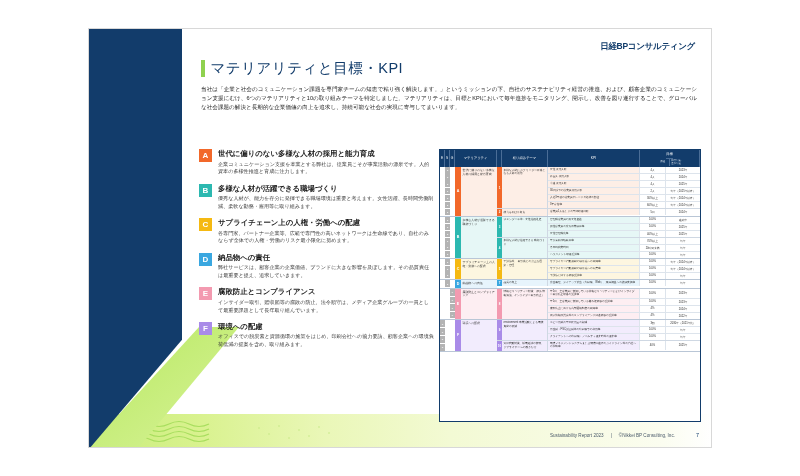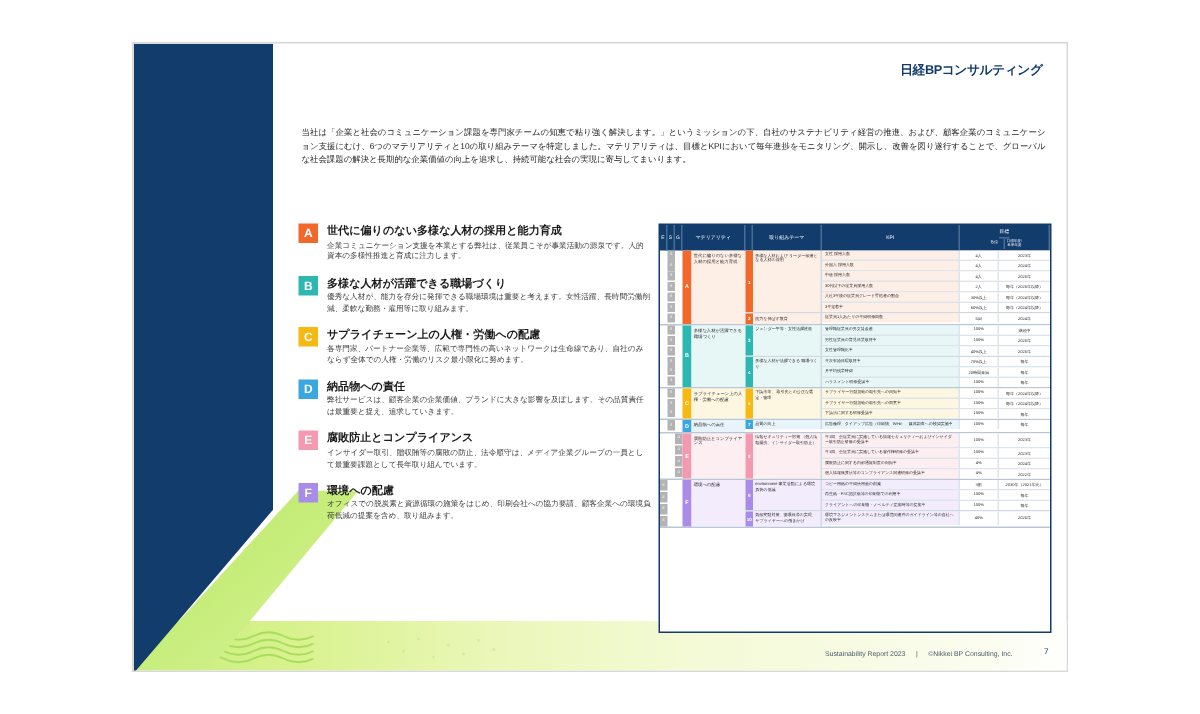--- a/index.html
+++ b/index.html
@@ -219,20 +219,24 @@
     <div class="chapter-number">02</div>
     <div class="chapter-rule"></div>
     <div class="chapter-title">
       <div>サステナビリティ</div>
       <div>経営</div>
     </div>
   </div>
 
   <div id="logo">日経BPコンサルティング</div>
 
+  <div id="page-title-wrap">
+    <div id="title-bar"></div>
+    <div id="page-title">マテリアリティと目標・KPI</div>
+  </div>
 
   <div id="intro">当社は「企業と社会のコミュニケーション課題を専門家チームの知恵で粘り強く解決します。」というミッションの下、自社のサステナビリティ経営の推進、および、顧客企業のコミュニケーション支援にむけ、6つのマテリアリティと10の取り組みテーマを特定しました。マテリアリティは、目標とKPIにおいて毎年進捗をモニタリング、開示し、改善を図り遂行することで、グローバルな社会課題の解決と長期的な企業価値の向上を追求し、持続可能な社会の実現に寄与してまいります。</div>
 
   <div id="mat-list">
       <div class="mat-item">
         <div class="mat-badge" style="background:#f2682a">A</div>
         <div class="mat-body">
           <div class="mat-head">世代に偏りのない多様な人材の採用と能力育成</div>
           <div class="mat-desc">企業コミュニケーション支援を本業とする弊社は、従業員こそが事業活動の源泉です。人的資本の多様性推進と育成に注力します。</div>
         </div>

